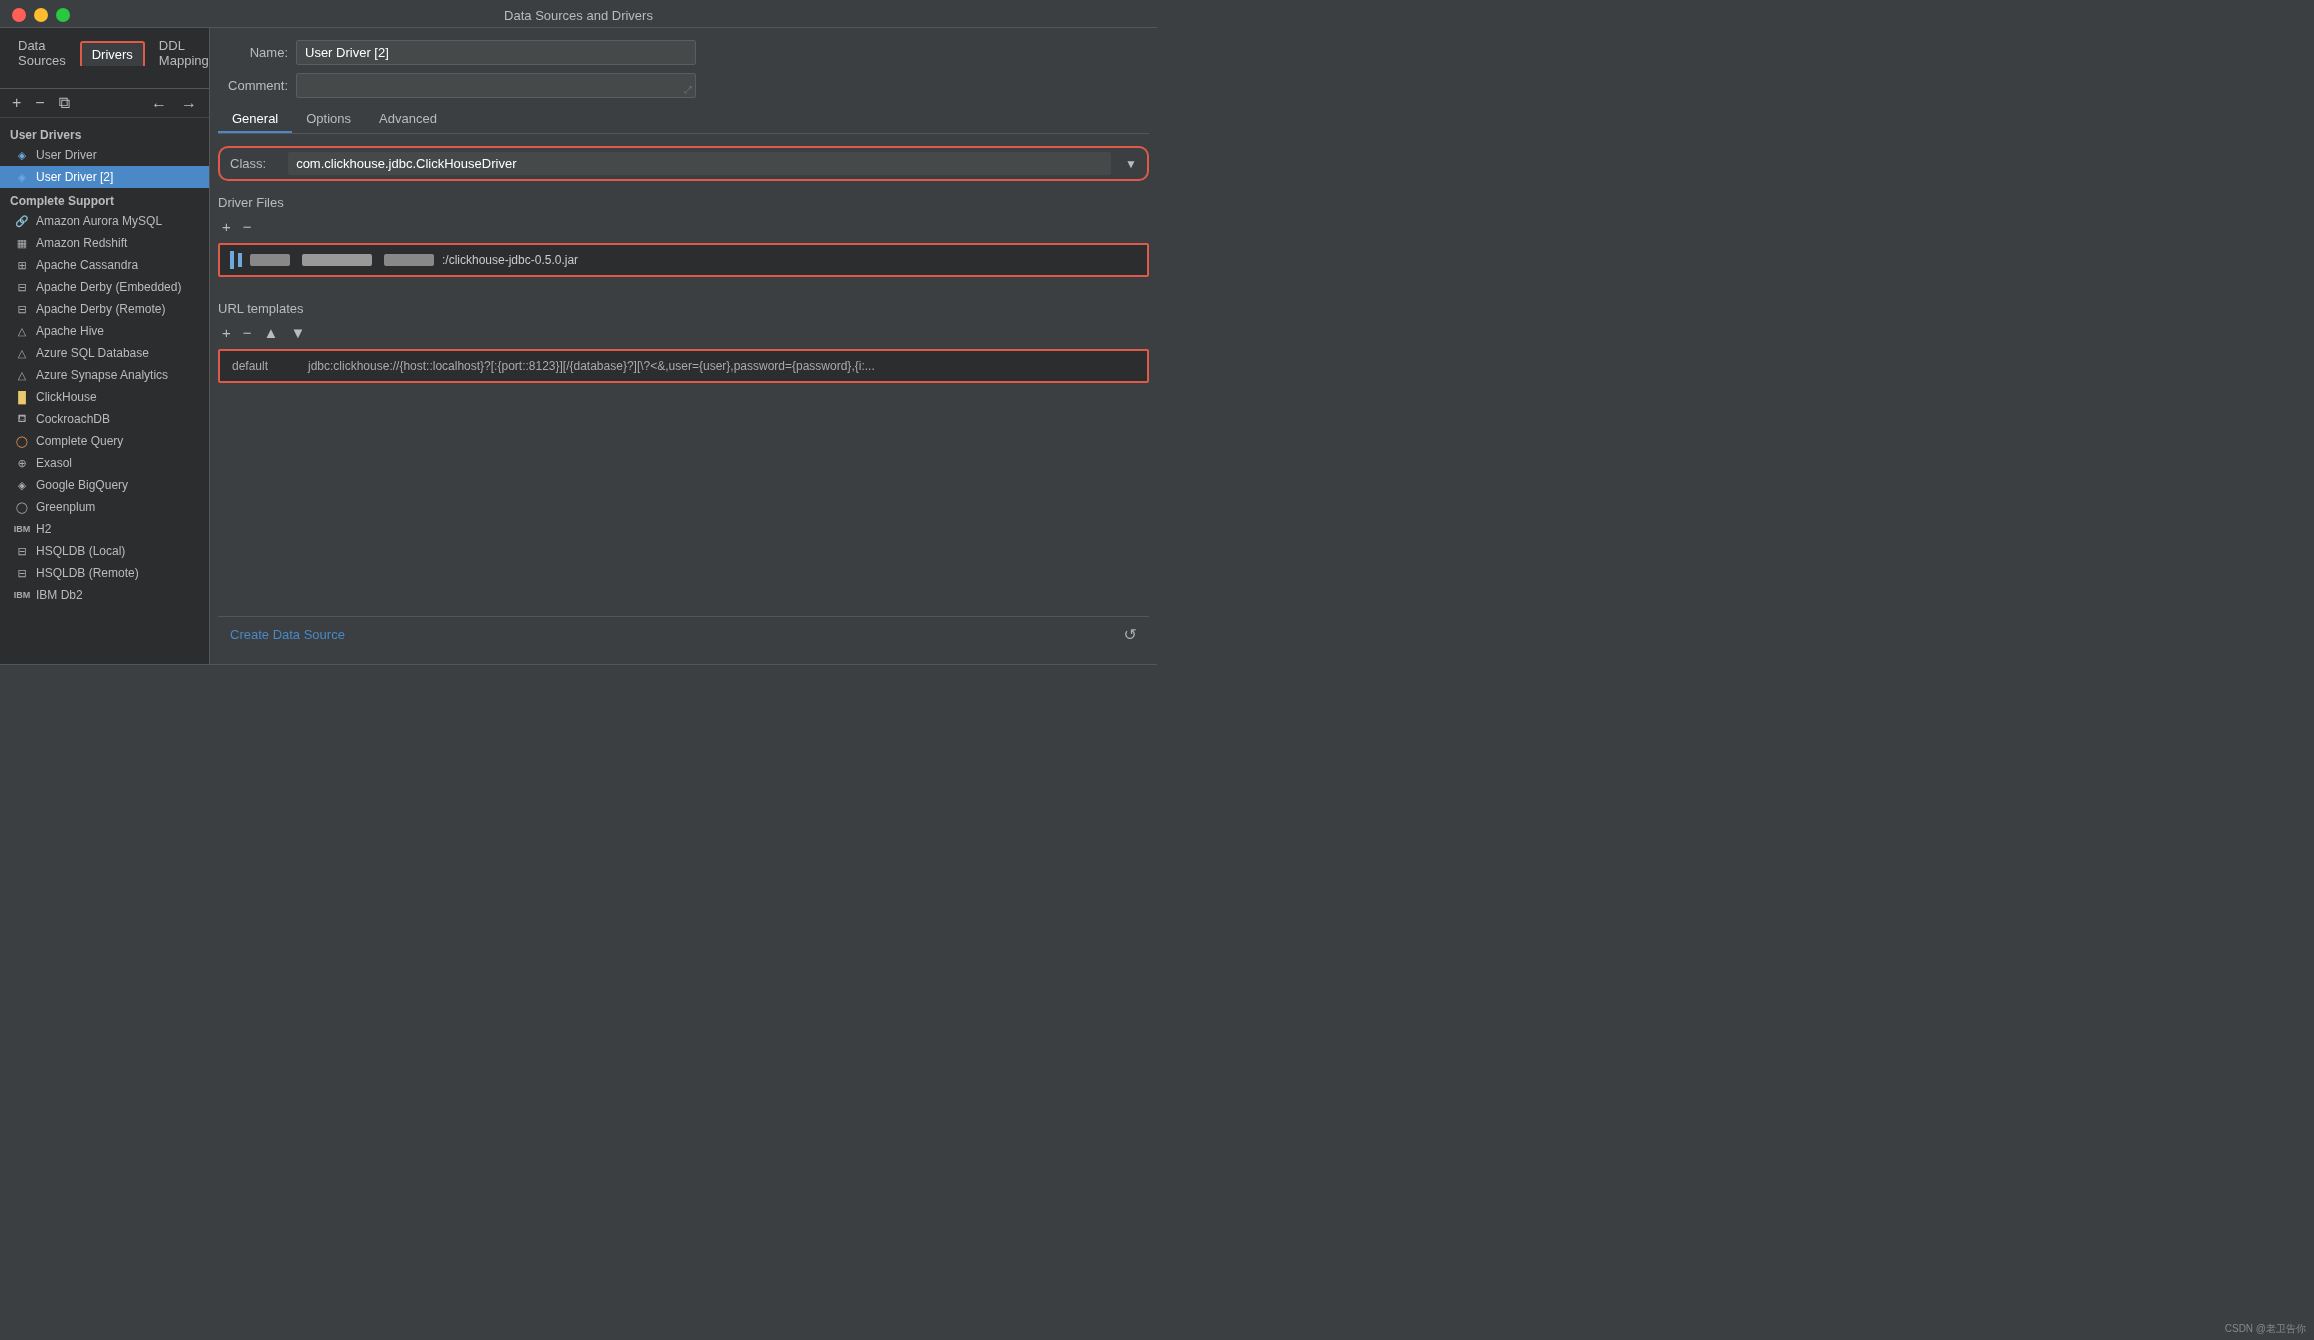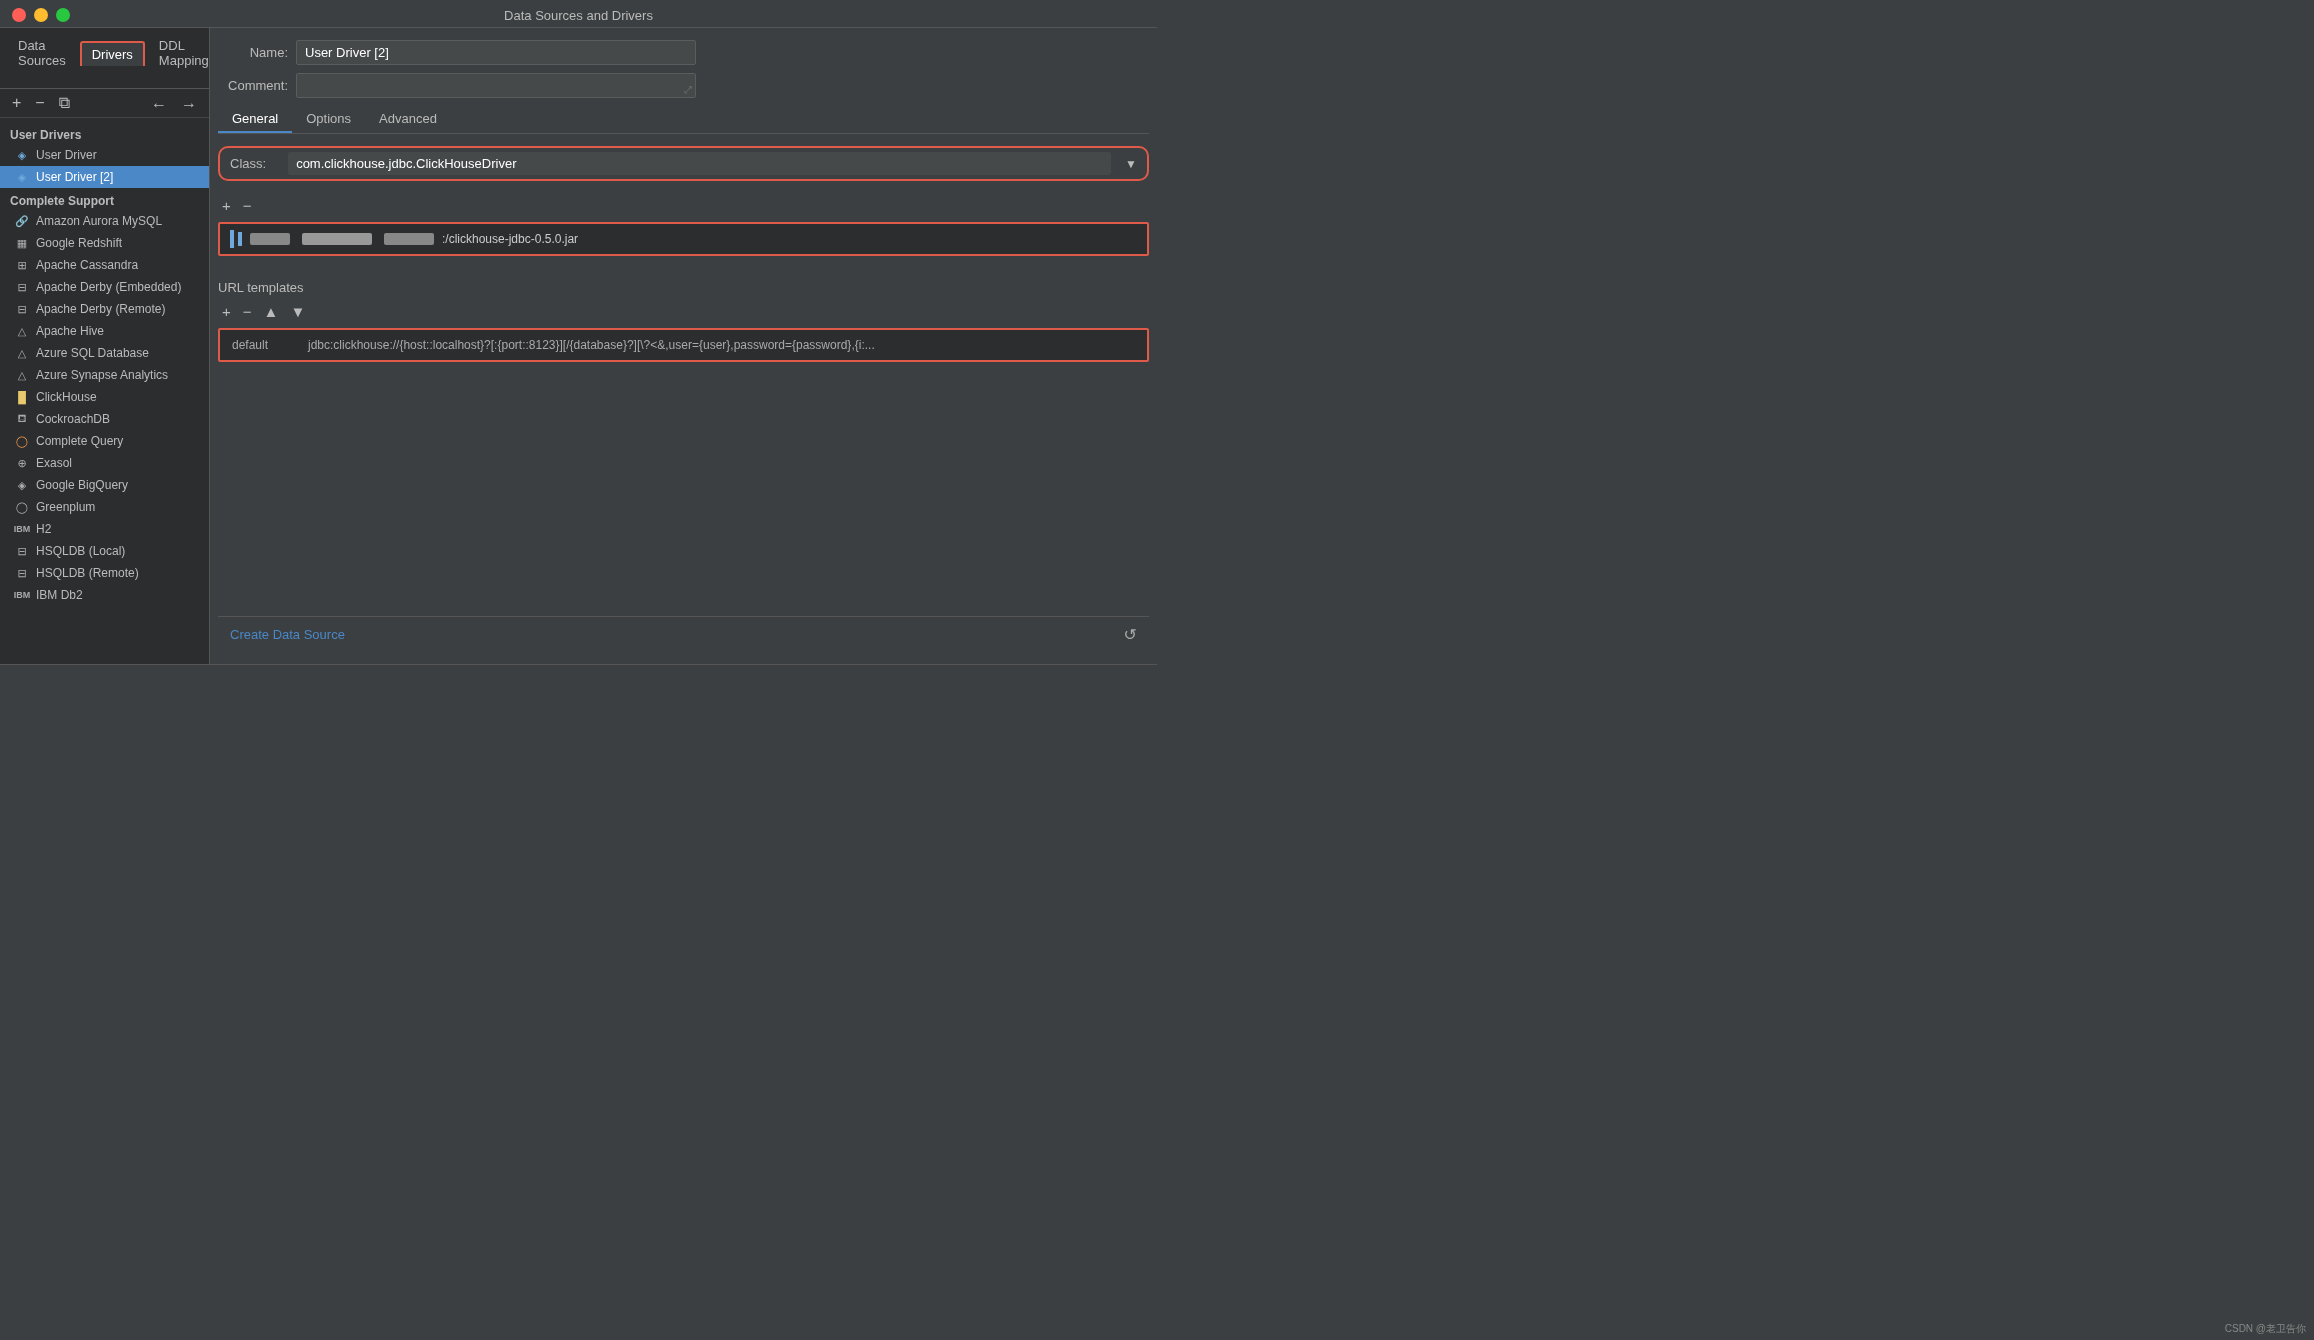--- a/index.html
+++ b/index.html
@@ -344,21 +344,21 @@
         <span class="tree-icon" style="color:#6fa8dc">◈</span>
         <span>User Driver [2]</span>
       </div>
       <div class="section-header">Complete Support</div>
       <div class="tree-item">
         <span class="tree-icon" style="color:#e07b54">🔗</span>
         <span>Amazon Aurora MySQL</span>
       </div>
       <div class="tree-item">
         <span class="tree-icon" style="color:#aaaaaa">▦</span>
-        <span>Google Redshift</span>
+        <span>Amazon Redshift</span>
       </div>
       <div class="tree-item">
         <span class="tree-icon" style="color:#aaaaaa">⊞</span>
         <span>Apache Cassandra</span>
       </div>
       <div class="tree-item">
         <span class="tree-icon" style="color:#aaaaaa">⊟</span>
         <span>Apache Derby (Embedded)</span>
       </div>
       <div class="tree-item">
@@ -439,20 +439,21 @@
       <div class="sub-tab">Advanced</div>
     </div>
 
     <div class="class-row">
       <span class="class-label">Class:</span>
       <input class="field-input" type="text" style="flex: 1 1 0%; border: none; background: rgb(69, 73, 74); margin-left: 8px;" value="com.clickhouse.jdbc.ClickHouseDriver">
       <span class="class-dropdown-arrow">▼</span>
     </div>
 
     <div class="driver-files-section">
+      <div class="section-title">Driver Files</div>
       <div class="file-toolbar">
         <button class="file-toolbar-btn">+</button>
         <button class="file-toolbar-btn">−</button>
       </div>
       <div class="driver-file-entry">
         <div class="file-icon-block">
           <div class="file-bar" style="height:18px;"></div>
           <div class="file-bar" style="height:14px;margin-left:2px"></div>
         </div>
         <span class="file-placeholder" style="width:40px;background:#888;"></span>

